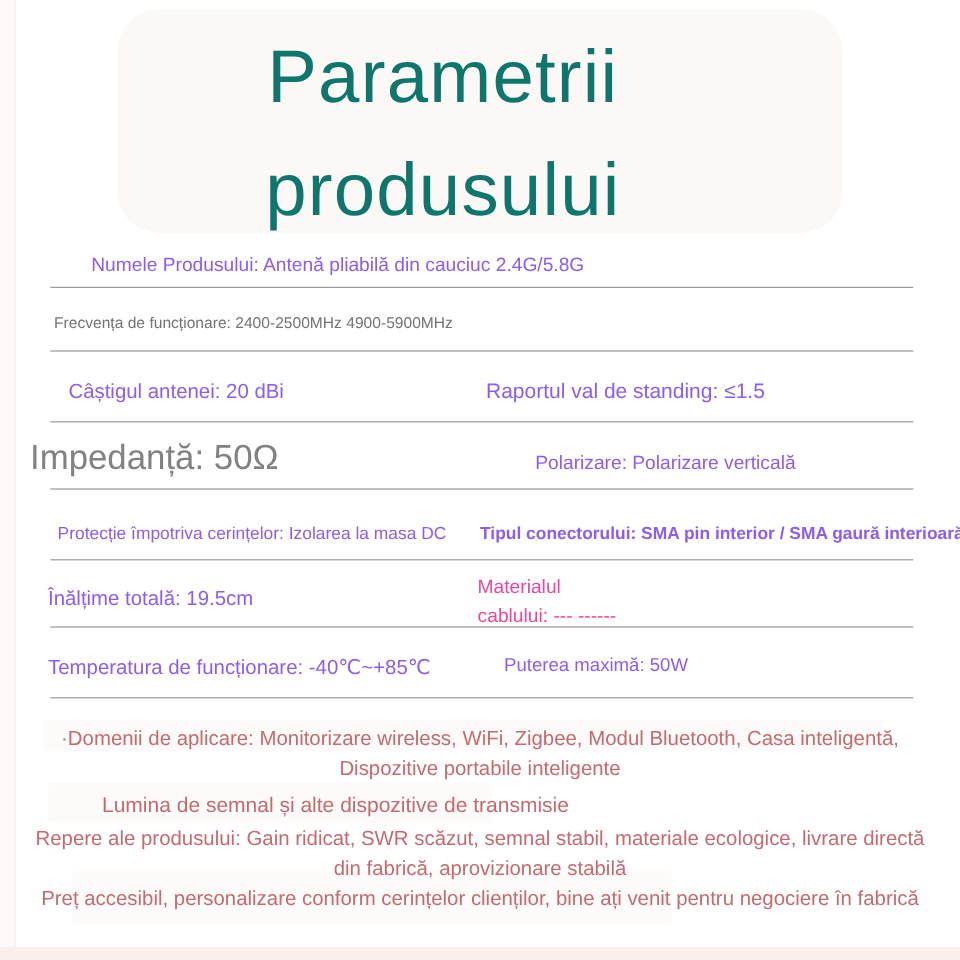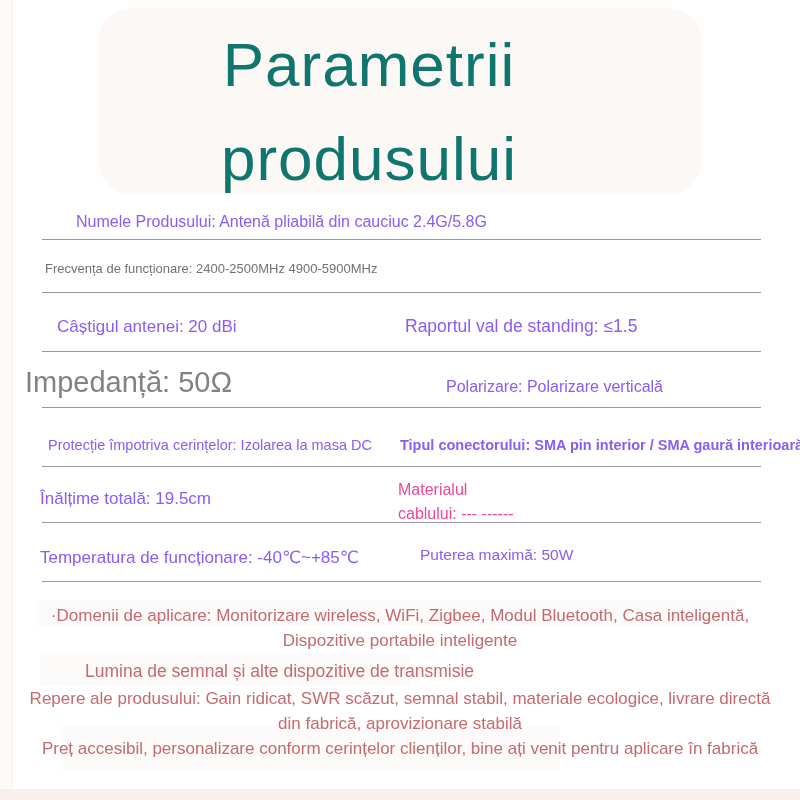--- a/index.html
+++ b/index.html
@@ -95,16 +95,16 @@
   <div class="spec s-power">Puterea maximă: 50W</div>
   <div class="hr" style="top:581px;"></div>
 
   <div class="hl hl1"></div>
   <div class="hl hl2"></div>
   <div class="hl hl3"></div>
 
   <div class="pink p-app">·Domenii de aplicare: Monitorizare wireless, WiFi, Zigbee, Modul Bluetooth, Casa inteligentă, Dispozitive portabile inteligente</div>
   <div class="pink p-signal">Lumina de semnal și alte dispozitive de transmisie</div>
   <div class="pink p-feat">Repere ale produsului: Gain ridicat, SWR scăzut, semnal stabil, materiale ecologice, livrare directă din fabrică, aprovizionare stabilă</div>
-  <div class="pink p-price">Preț accesibil, personalizare conform cerințelor clienților, bine ați venit pentru aplicare în fabrică</div>
+  <div class="pink p-price">Preț accesibil, personalizare conform cerințelor clienților, bine ați venit pentru negociere în fabrică</div>
 
   <div class="bottom-strip"></div>
 </div>
 
 </body></html>

